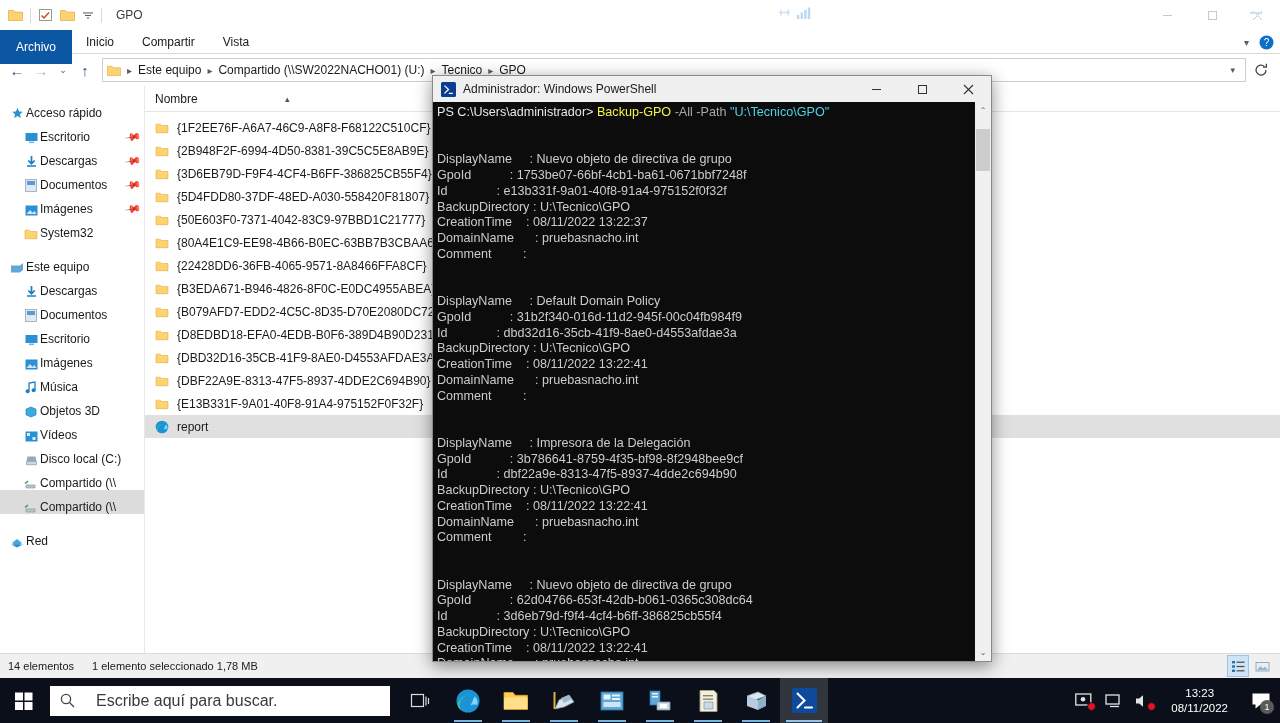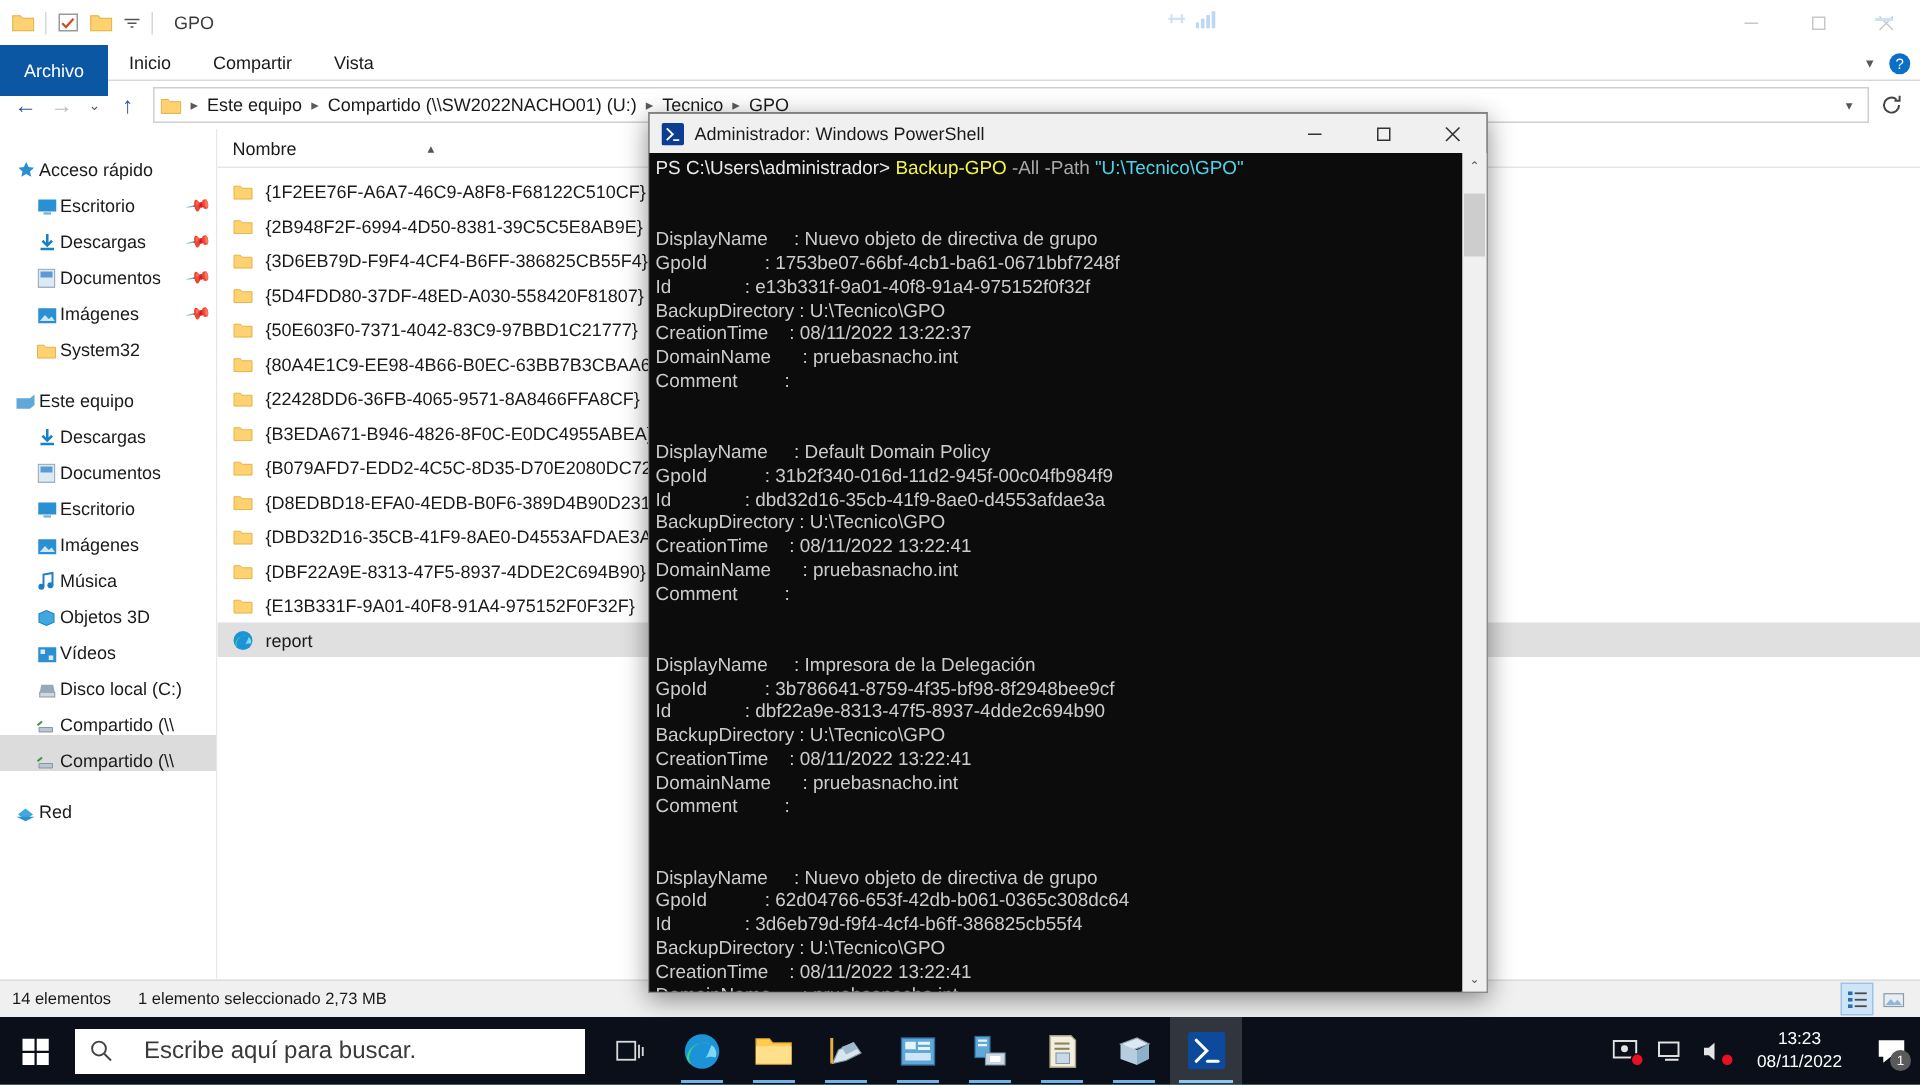--- a/index.html
+++ b/index.html
@@ -6,21 +6,21 @@
   html, body {
     width: 1280px; height: 723px;
     overflow: hidden;
     font-family: "Liberation Sans", sans-serif;
     background: #1b3a5c;
   }
 
   
   #desktop {
     position: absolute; inset: 0;
-    background: #86efac;
+    background: #f0abfc;
   }
   .bg-window {
     position: absolute;
     left: 380px; top: 0; width: 900px; height: 32px;
     background: linear-gradient(180deg,#2e6db4 0%,#1c5ca6 45%,#1b59a0 55%,#2a6cb5 100%);
     border-bottom: 1px solid #14457f;
   }
   .bg-window::after {
     content: "";
     position: absolute; left: 0; top: 0; width: 100%; height: 50%;
@@ -761,21 +761,21 @@
                 </svg>
               </span>
               <span>report</span>
             </div>
         </div>
       </div>
     </div>
 
     <div class="ex-status">
       <span class="st-items">14 elementos</span>
-      <span class="st-sel">1 elemento seleccionado  2,73 MB</span>
+      <span class="st-sel">1 elemento seleccionado  1,78 MB</span>
       <div class="view-btns">
         <div class="view-btn active">
           <svg width="15" height="15" viewBox="0 0 15 15">
             <rect x="1" y="2" width="3" height="2.4" fill="#2b6fb0"></rect>
               <rect x="5.5" y="2.6" width="8" height="1.2" fill="#4a4a4a"></rect>
             <rect x="1" y="6.3" width="3" height="2.4" fill="#2b6fb0"></rect>
               <rect x="5.5" y="6.9" width="8" height="1.2" fill="#4a4a4a"></rect>
             <rect x="1" y="10.6" width="3" height="2.4" fill="#2b6fb0"></rect>
               <rect x="5.5" y="11.2" width="8" height="1.2" fill="#4a4a4a"></rect>
           </svg>

